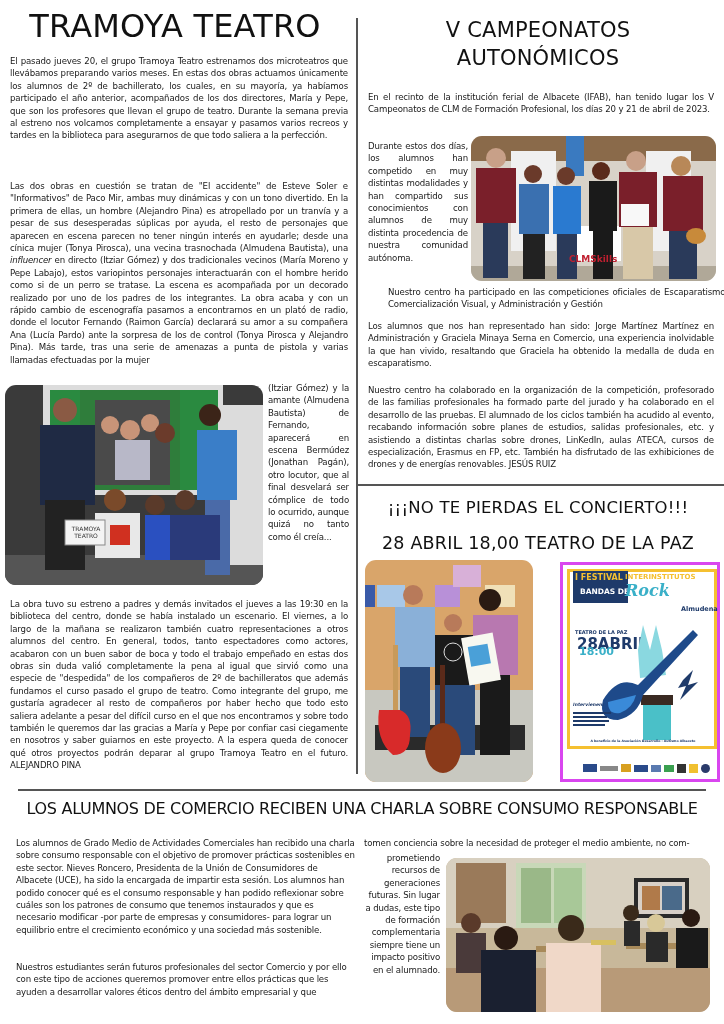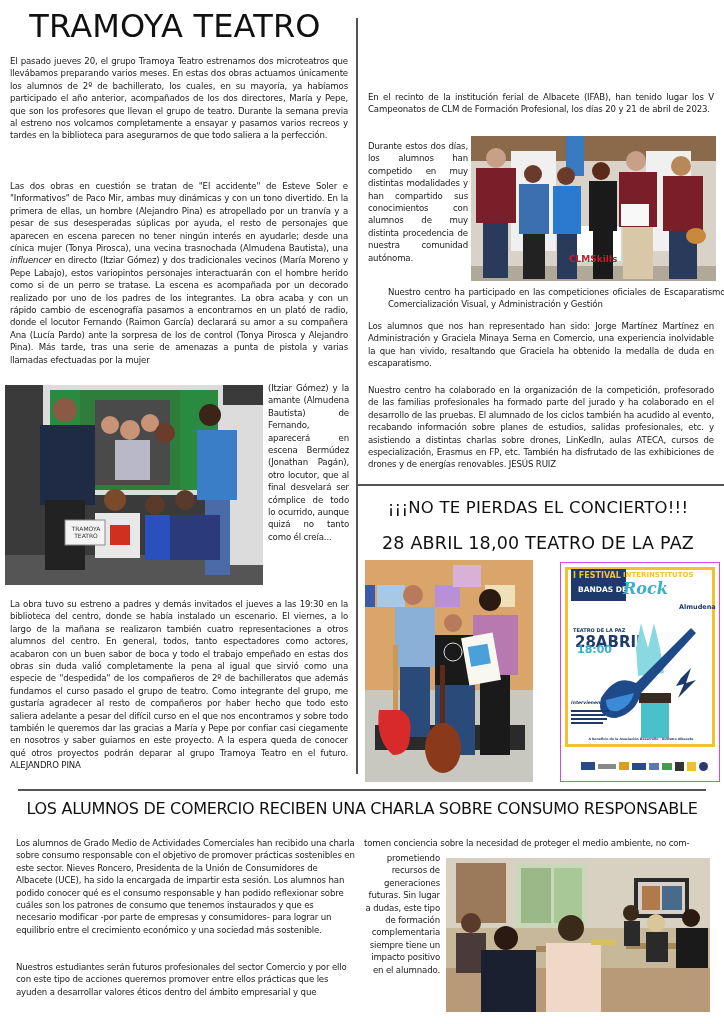--- a/index.html
+++ b/index.html
@@ -10,21 +10,21 @@
   .p { font-size: 8.6px; line-height: 12.4px; text-align: justify; letter-spacing: -0.15px; }
   .p-left { text-align: left; }
 
   .h-big { font-family: "DejaVu Sans", sans-serif; font-weight: normal; color: #111; text-align: center; letter-spacing: 0.2px; }
 
   
   .rule-v { position: absolute; background: #555; width: 1.5px; }
   .rule-h { position: absolute; background: #555; height: 1.5px; }
 
   
-  .photo { position: absolute; overflow: hidden; }
+  .photo { position: absolute; overflow: hidden; border-radius: 11px; }
   .photo svg { width: 100%; height: 100%; display: block; }
 
   .italic { font-style: italic; }
 </style>
 </head>
 <body>
 
 <div class="rule-v" style="left:356px; top:18px; height:756px;"></div>
 <div class="rule-h" style="left:356px; top:484px; width:368px;"></div>
 <div class="rule-h" style="left:18px; top:789px; width:688px;"></div>
@@ -67,20 +67,21 @@
     <rect x="165" y="130" width="50" height="45" fill="#2a3a7a"></rect>
   </svg>
   <span class="abs" style="left:62px; top:140px; width:38px; font-size:6px; line-height:7px; color:#333; text-align:center;">TRAMOYA TEATRO</span>
 </div>
 
 <p class="abs p" style="left:268px; top:382px; width:81px;">(Itziar Gómez) y la amante (Almudena Bautista) de Fernando, aparecerá en escena Bermúdez (Jonathan Pagán), otro locutor, que al final desvelará ser cómplice de todo lo ocurrido, aunque quizá no tanto como él creía...</p>
 
 <p class="abs p" style="left:10px; top:598px; width:338px;">La obra tuvo su estreno a padres y demás invitados el jueves a las 19:30 en la biblioteca del centro, donde se había instalado un escenario. El viernes, a lo largo de la mañana se realizaron también cuatro representaciones a otros alumnos del centro. En general, todos, tanto espectadores como actores, acabaron con un buen sabor de boca y todo el trabajo empeñado en estas dos obras sin duda valió completamente la pena al igual que sirvió como una especie de "despedida" de los compañeros de 2º de bachilleratos que además fundamos el curso pasado el grupo de teatro. Como integrante del grupo, me gustaría agradecer al resto de compañeros por haber hecho que todo esto saliera adelante a pesar del difícil curso en el que nos encontramos y sobre todo también le queremos dar las gracias a María y Pepe por confiar casi ciegamente en nosotros y saber guiarnos en este proyecto. A la espera queda de conocer qué otros proyectos podrán deparar al grupo Tramoya Teatro en el futuro. ALEJANDRO PINA</p>
 
 <h2 class="abs h-big" style="left:362px; top:16px; width:352px; font-size:21px; line-height:28px;">
+  <span style="display:block;">V CAMPEONATOS AUTONÓMICOS</span>
 </h2>
 
 <p class="abs p" style="left:368px; top:91px; width:346px;">En el recinto de la institución ferial de Albacete (IFAB), han tenido lugar los V Campeonatos de CLM de Formación Profesional, los días 20 y 21 de abril de 2023.</p>
 
 <p class="abs p" style="left:368px; top:140px; width:100px;">Durante estos dos días, los alumnos han competido en muy distintas modalidades y han compartido sus conocimientos con alumnos de muy distinta procedencia de nuestra comunidad autónoma.</p>
 
 <div class="photo" style="left:471px; top:136px; width:245px; height:145px;">
   <svg viewBox="0 0 245 145" preserveAspectRatio="none">
     <rect width="245" height="145" fill="#d8d2c8"></rect>
     <rect x="0" y="0" width="245" height="25" fill="#8a6a4a"></rect>
@@ -151,21 +152,21 @@
 
     <circle cx="125" cy="40" r="11" fill="#2a1a12"></circle>
     <rect x="108" y="55" width="45" height="60" fill="#b878b0"></rect>
     <rect x="115" y="115" width="30" height="80" fill="#1a1a1a"></rect>
 
     <rect x="100" y="75" width="32" height="48" fill="#f8f8f0" transform="rotate(-10 116 99)"></rect>
     <rect x="105" y="85" width="20" height="20" fill="#4aa0d8" transform="rotate(-10 116 99)"></rect>
   </svg>
 </div>
 
-<div class="abs" style="left:560px; top:562px; width:160px; height:220px; background:#ffffff; border:1px solid #d946ef;">
+<div class="abs" style="left:560px; top:562px; width:160px; height:220px; background:#ffffff; border:3px solid #d946ef;">
   <div class="abs" style="left:4px; top:4px; width:150px; height:180px; border:3px solid #f5c030; background:#ffffff;"></div>
   <div class="abs" style="left:10px; top:6px; width:55px; height:32px; background:#1e3a6a;"></div>
   <span class="abs" style="left:12px; top:8px; font-size:8px; font-weight:bold; color:#f5c030;">I FESTIVAL</span>
   <span class="abs" style="left:62px; top:8px; font-size:7px; font-weight:bold; color:#f5c030;">INTERINSTITUTOS</span>
   <span class="abs" style="left:17px; top:22px; font-size:7.5px; font-weight:bold; color:#ffffff;">BANDAS DE</span>
   <span class="abs" style="left:62px; top:16px; font-size:16px; font-style:italic; font-weight:bold; color:#3ab0c8; font-family:'DejaVu Serif', serif;">Rock</span>
   <span class="abs" style="left:118px; top:40px; font-size:6.5px; font-weight:bold; color:#1e3a6a;">Almudena</span>
   <span class="abs" style="left:12px; top:64px; font-size:5px; font-weight:bold; color:#1e3a6a;">TEATRO DE LA PAZ</span>
   <span class="abs" style="left:14px; top:70px; font-size:15px; font-weight:bold; color:#1e3a6a;">28ABRIL</span>
   <span class="abs" style="left:16px; top:80px; font-size:11px; font-weight:bold; color:#3ab0c8;">18:00</span>

